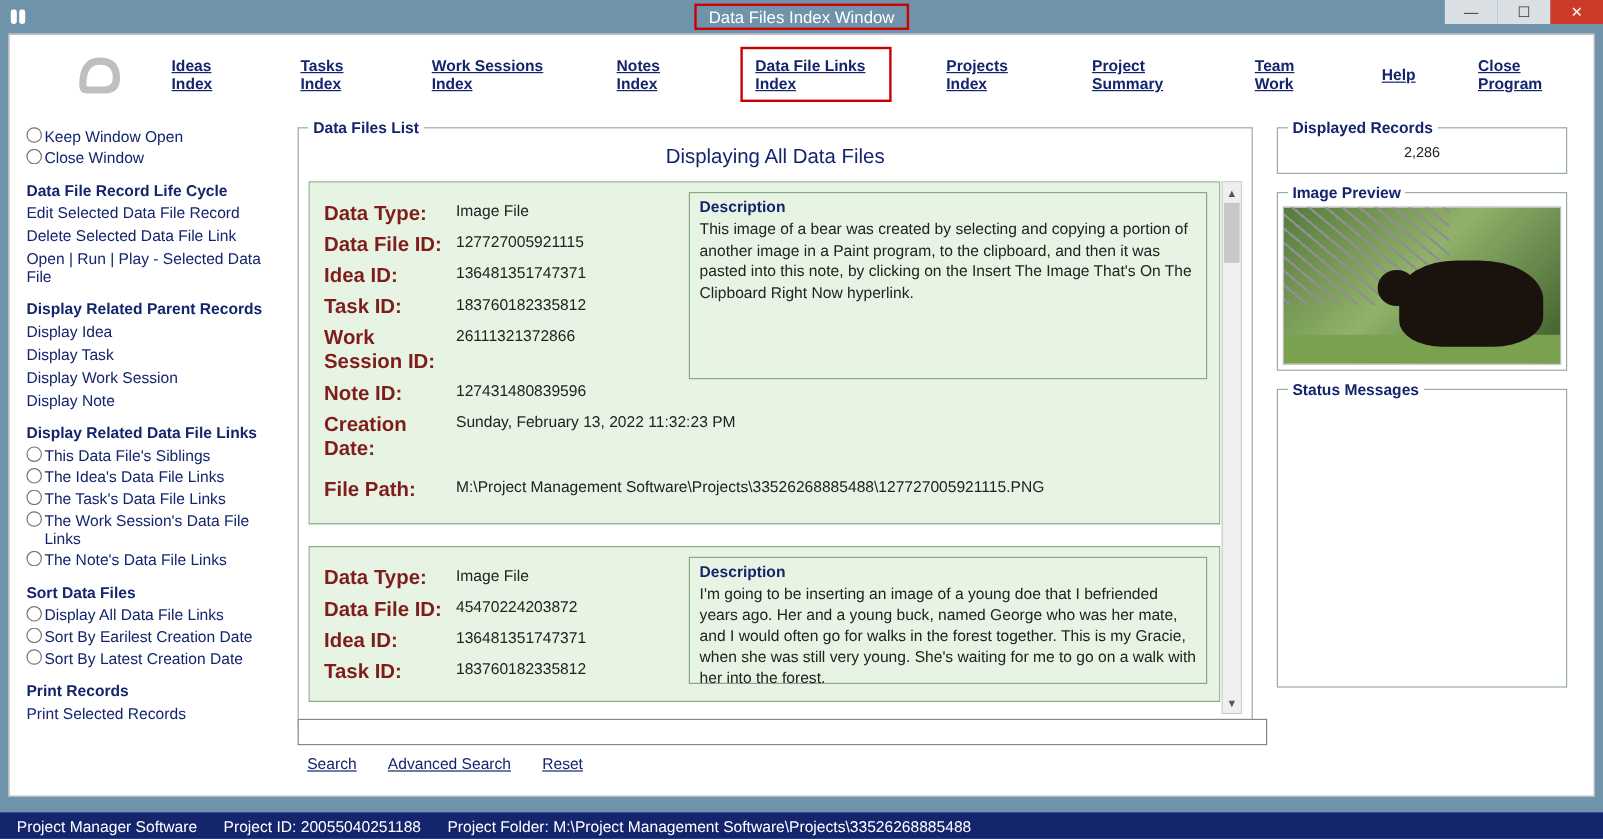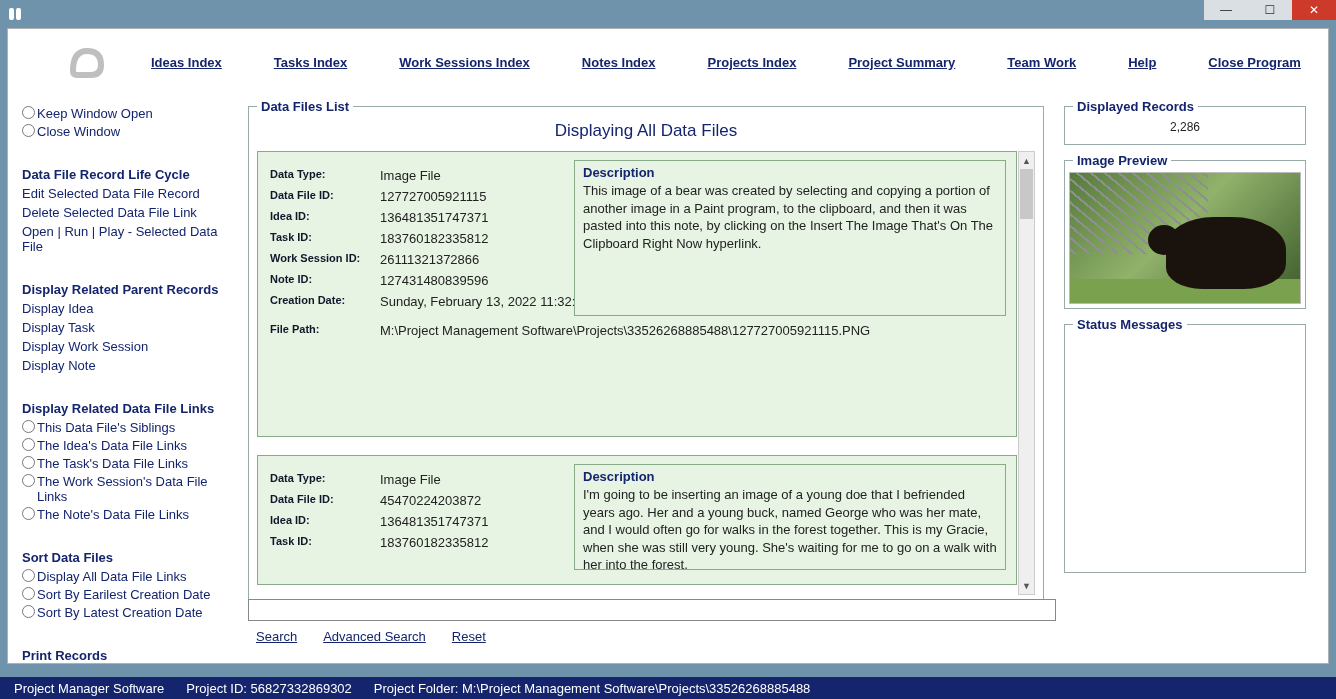--- a/index.html
+++ b/index.html
@@ -14,33 +14,33 @@
   .client { background: #fff; position: absolute; left: 7px; right: 7px; top: 28px; bottom: 35px; border: 1px solid #b0b0b0; padding-left: 31px; }
   .toolbar { height: 66px; display: flex; align-items: center; padding: 0 18px; gap: 0; }
   .logo { width: 60px; height: 50px; margin-right: 28px; display:flex; align-items:center; justify-content:center;}
   .nav { display: flex; gap: 40px; align-items: center; height:100%;}
   .nav a { color: #14256e; font-weight: bold; text-decoration: underline; font-size: 13.5px; cursor: pointer; padding:4px 6px;}
   .nav a.highlighted { border: 2px solid #c00; padding:6px 10px;}
   .main { position: absolute; top: 70px; left: 0; right: 0; bottom: 0; display: flex; }
   .sidebar { width: 236px; padding: 4px 10px 0 14px; overflow:hidden;}
   .sidebar .radio-row { display: flex; align-items: flex-start; gap: 2px; margin: 3px 0; color: #14256e; cursor: pointer; }
   .sidebar .radio-row input[type=radio] { accent-color: #14256e; }
-  .sidebar .section-head { color: #14256e; font-weight: bold; margin: 28px 0 4px; }
+  .sidebar .section-head { color: #14256e; font-weight: bold; margin: 12px 0 4px; }
   .sidebar .link-row { color: #14256e; margin: 4px 0; cursor: pointer; }
   .sidebar .link-row.boxed { border: 2px solid #c00; padding: 2px 3px; margin-left:-4px;}
   .center { flex: 1; position: relative; padding: 0 6px 0 0; }
   fieldset.group { border: 1px solid #9aa; margin: 0 16px 8px 4px; padding: 0; }
   fieldset.group > legend { color: #14256e; font-weight: bold; padding: 0 4px; margin-left: 8px; }
   .list-outer { position:absolute; top:0; left:0; right:0; height:508px;}
   .list-title { text-align: center; color: #14256e; font-size: 17px; padding: 7px 0 10px; }
   .scroll-area { position: relative; margin: 0 8px 8px 8px; height: 444px; }
   .card-list { position: absolute; inset:0; right:18px; overflow: hidden; }
   .card { border: 1px solid #88aa88; background: #e7f4e3; margin: 0 0 18px 0; padding: 10px 12px 14px 12px; position: relative; }
   .card .row { display: flex; margin: 6px 0; }
-  .card .lbl { width: 110px; color: #0f172a; font-weight: bold; font-size: 11px;}
+  .card .lbl { width: 110px; color: #7f1d1d; font-weight: bold; font-size: 17px;}
   .card .val { color: #222; }
   .card .desc-box { position: absolute; top: 8px; right: 10px; width: 432px; border: 1px solid #88aa88; background: #e7f4e3; padding: 4px 8px 8px 8px; }
   .card .desc-box .dh { color:#14256e; font-weight:bold; margin-bottom:2px;}
   .card .desc-box .dt { color:#222; line-height:1.35;}
   .fake-scrollbar { position:absolute; right:0; top:0; bottom:0; width:17px; background:#efefef; border:1px solid #ccc;}
   .fake-scrollbar .btn { height:17px; background:#efefef; display:flex; align-items:center; justify-content:center; font-size:9px; color:#555;}
   .fake-scrollbar .thumb { position:absolute; left:1px; right:1px; top:17px; height:50px; background:#c8c8c8;}
   .fake-scrollbar .btn.bottom{position:absolute; bottom:0; left:0; right:0;}
   .search-row { position:absolute; left:4px; right:4px; bottom:4px; height:60px;margin-top:44px;}
   .search-row input { width: 100%; height: 22px; border: 1px solid #888; padding: 2px 4px; }
@@ -61,39 +61,41 @@
 </head>
 <body>
 
 <div class="titlebar">
   <div class="app-icon">
     <svg width="16" height="16" viewBox="0 0 16 16">
         <rect x="2" y="2" width="5" height="12" rx="2" fill="#fff"></rect>
         <rect x="9" y="2" width="5" height="12" rx="2" fill="#fff"></rect>
       </svg>
   </div>
+  <div class="title highlight-title">Data Files Index Window</div>
   <div class="win-btns">
     <div class="win-btn">—</div>
     <div class="win-btn">☐</div>
     <div class="win-btn close">✕</div>
   </div>
 </div>
 
 <div class="client">
   <div class="toolbar">
     <div class="logo">
       <svg width="48" height="42" viewBox="0 0 48 42">
           <path d="M10 30 Q10 10 24 10 Q38 10 38 24 Q38 34 28 34 L14 34 Q10 34 10 30 Z" fill="none" stroke="#bfbfbf" stroke-width="6" stroke-linecap="round"></path>
         </svg>
     </div>
     <div class="nav">
       <a><span>Ideas Index</span></a>
       <a><span>Tasks Index</span></a>
       <a><span>Work Sessions Index</span></a>
       <a><span>Notes Index</span></a>
+      <a class="highlighted"><span>Data File Links Index</span></a>
       <a><span>Projects Index</span></a>
       <a><span>Project Summary</span></a>
       <a><span>Team Work</span></a>
       <a><span>Help</span></a>
       <a><span>Close Program</span></a>
     </div>
   </div>
 
   <div class="main">
 
@@ -264,15 +266,15 @@
       <fieldset class="group">
         <legend>Status Messages</legend>
         <div class="status-msg-body"></div>
       </fieldset>
     </div>
   </div>
 </div>
 
 <div class="statusbar">
   <span>Project Manager Software</span>
-  <span><span>Project ID:</span>&nbsp;<span>56827332869302</span></span>
+  <span><span>Project ID:</span>&nbsp;<span>20055040251188</span></span>
   <span><span>Project Folder:</span>&nbsp;<span>M:\Project Management Software\Projects\33526268885488</span></span>
 </div>
 
 </body></html>

